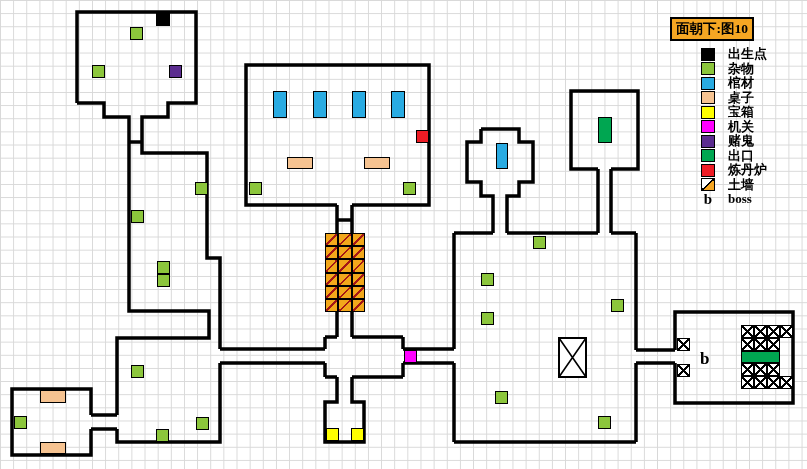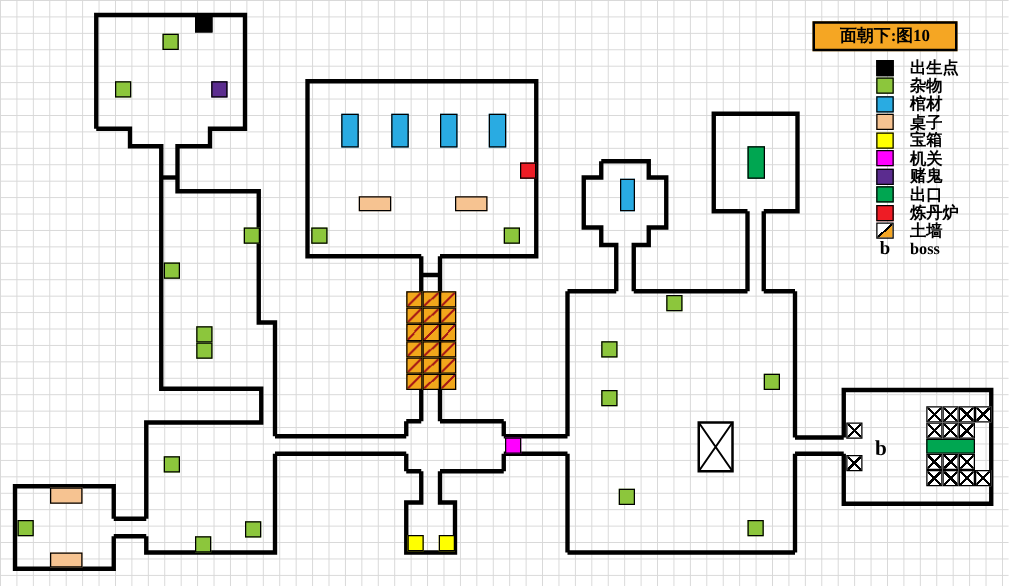--- a/index.html
+++ b/index.html
@@ -34,22 +34,22 @@
       linear-gradient(to bottom right, transparent 44%, #000 44%, #000 56%, transparent 56%),
       linear-gradient(to top right, transparent 44%, #000 44%, #000 56%, transparent 56%),
       #ffffff;
   }
   #boss-marker{
     position:absolute;left:700px;top:349px;z-index:5;
     font-weight:bold;font-size:17px;color:#000;
   }
   
   #legend-title{
-    position:absolute;left:650px;top:17px;z-index:6;
-    border:2.5px solid #000;padding:1px 20px;
+    position:absolute;left:670px;top:17px;z-index:6;
+    border:2.5px solid #000;padding:1px 4px;
     font-weight:bold;font-size:13.5px;white-space:nowrap;color:#000;
   }
   #legend-entries{position:absolute;left:686px;top:47px;z-index:6;}
   .lrow{display:flex;align-items:center;height:14.5px;}
   .sw{
     width:14px;height:13px;margin-left:15px;flex:0 0 14px;
     box-sizing:border-box;
   }
   .sw.diag{
     border:1.5px solid #000;

